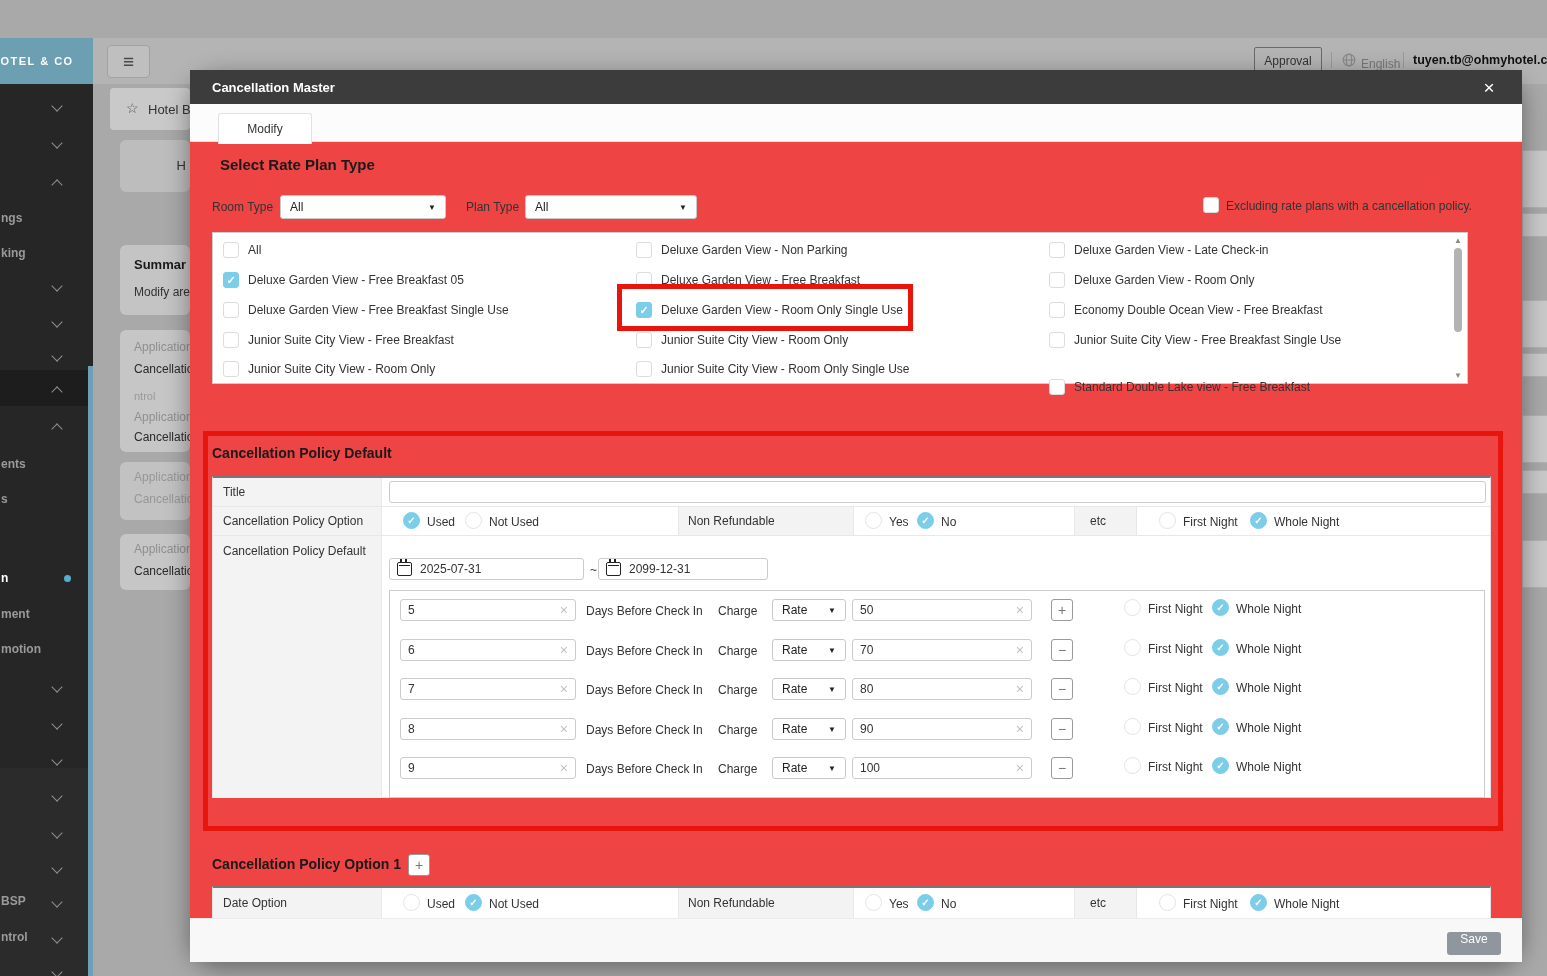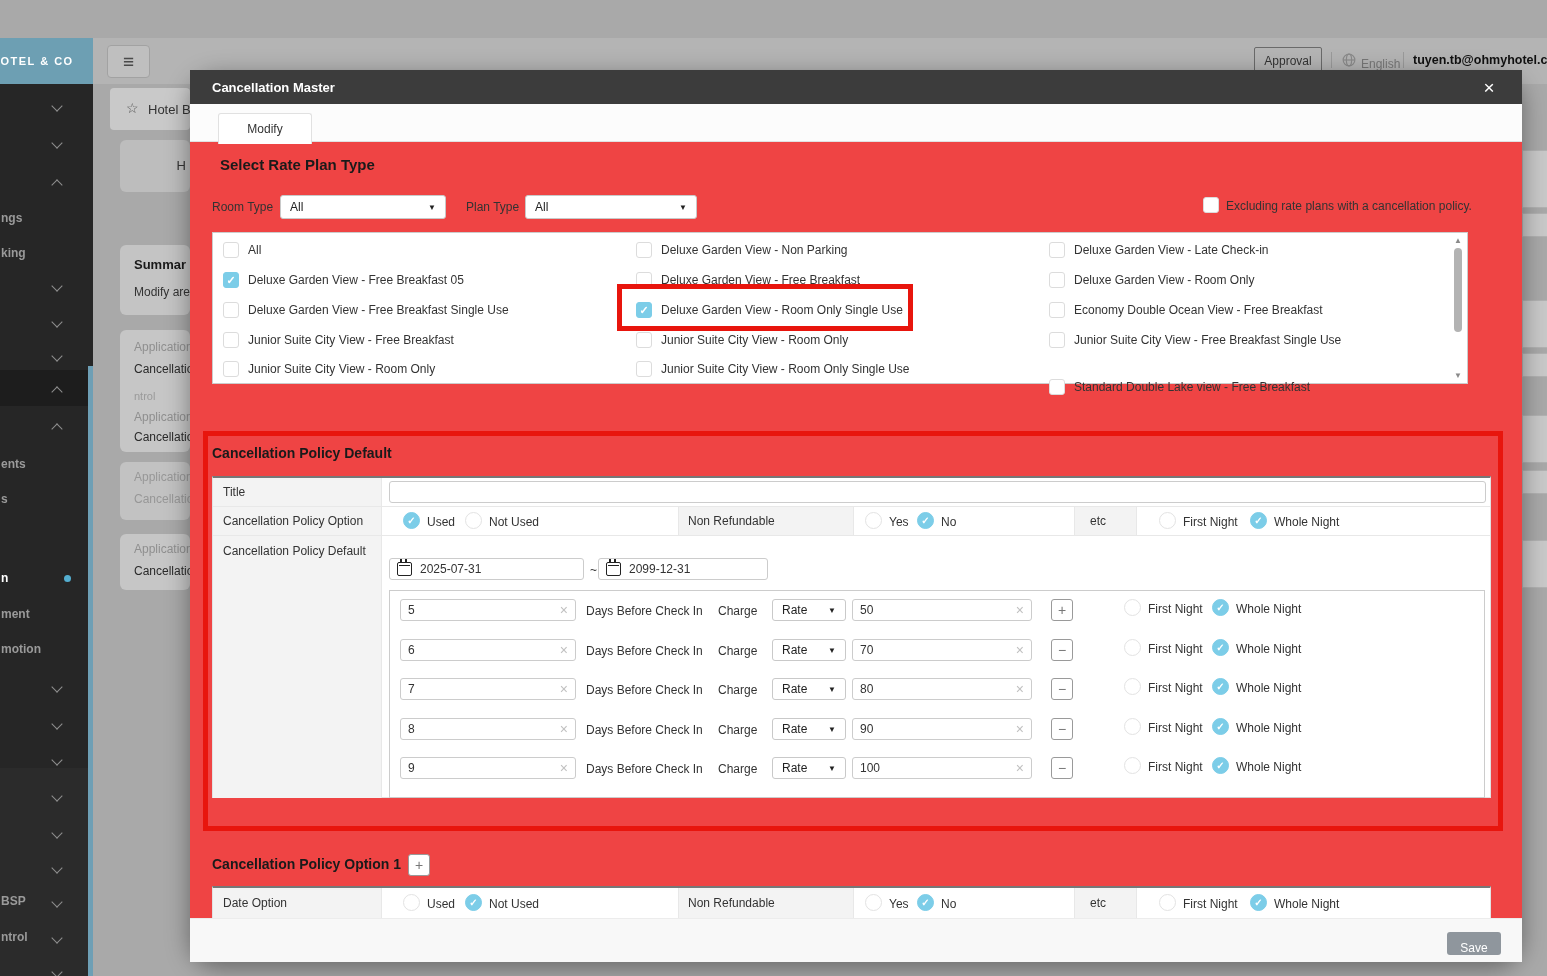--- a/index.html
+++ b/index.html
@@ -77,21 +77,21 @@
   .hline{background:#e8e8e8;height:1px;}
   .vline{background:#e8e8e8;width:1px;}
   .innerbox{border:1px solid #ccc;box-sizing:border-box;}
 
   .calic{position:relative;display:inline-block;width:13px;height:12px;border:1.6px solid #222;border-radius:2px;margin-right:8px;flex:none;}
   .calic::before{content:"";position:absolute;top:-4px;left:2px;width:2px;height:3px;background:#222;box-shadow:5px 0 #222;}
   .calic::after{content:"";position:absolute;top:2px;left:1px;right:1px;border-top:1.6px solid #222;}
 
   .btnsq{width:22px;height:22px;border:1px solid #9a9a9a;border-radius:3px;background:#fff;color:#777;display:flex;align-items:center;justify-content:center;font-size:14px;box-sizing:border-box;}
   .mfoot{left:0;top:848px;width:1332px;height:44px;background:#f8f8f8;border-top:1px solid #ececec;box-sizing:border-box;}
-  .savebtn{left:1257px;top:862px;width:54px;height:23px;background:#8f969d;border-radius:3px;color:#fff;font-size:12px;display:flex;align-items:flex-end;justify-content:center;}
+  .savebtn{left:1257px;top:862px;width:54px;height:23px;background:#8f969d;border-radius:3px;color:#fff;font-size:12px;display:flex;align-items:flex-start;justify-content:center;}
   .globe{display:inline-block;margin-right:5px;}
 </style>
 </head>
 <body>
 
 <div class="screen">
 
 
   <div class="f main">
     <div class="f pagehead"></div>

